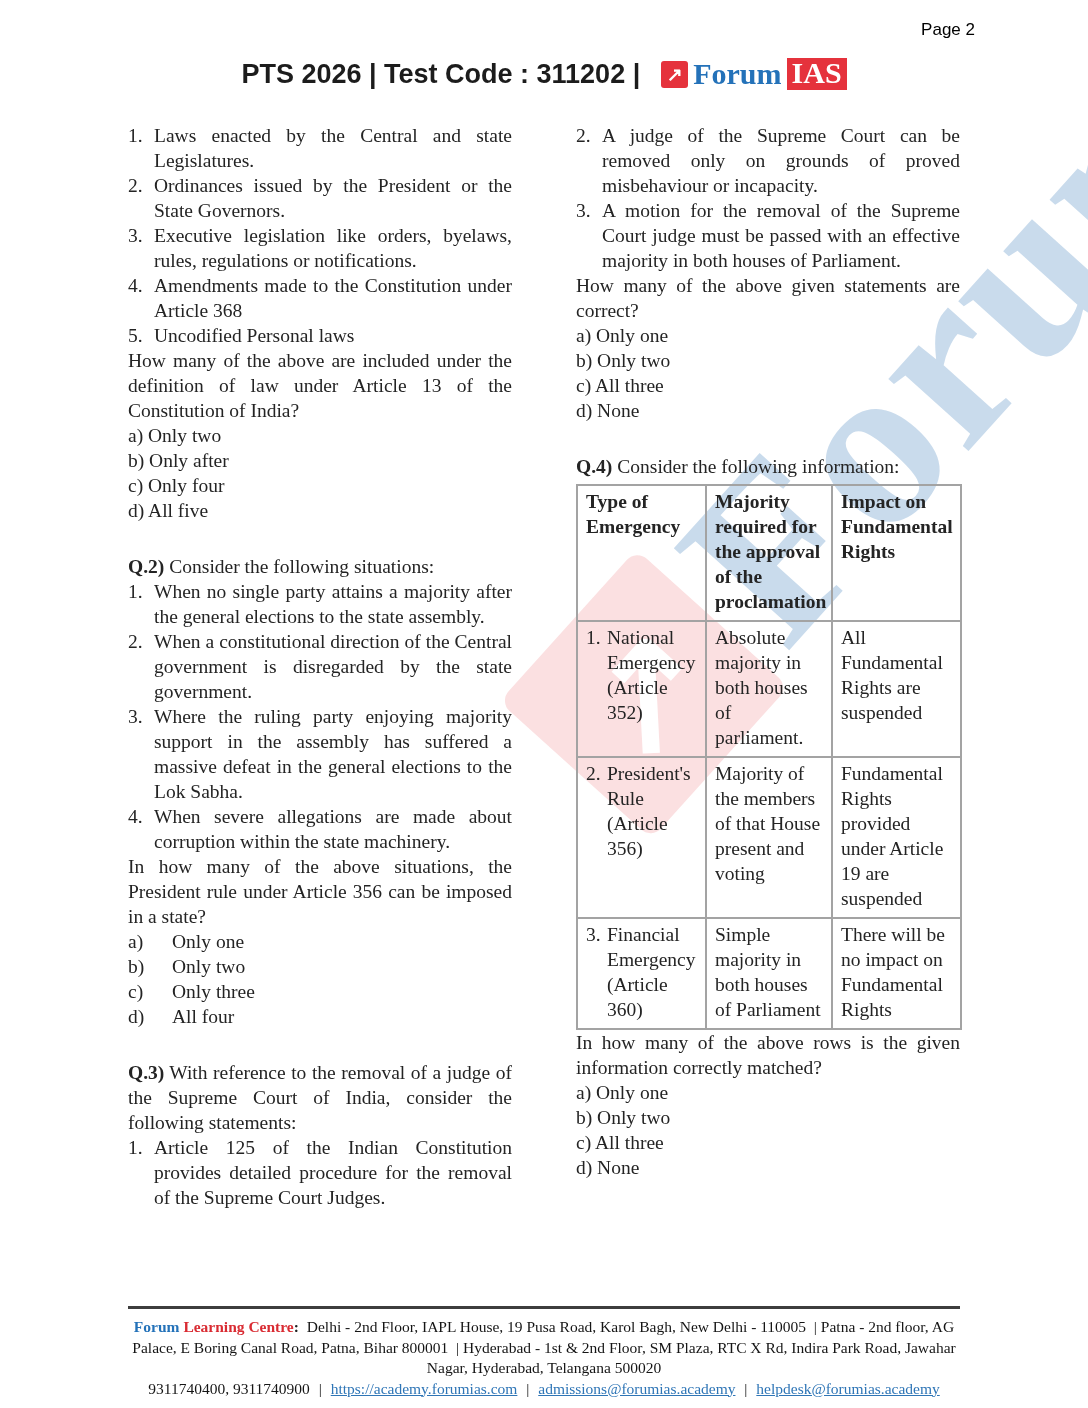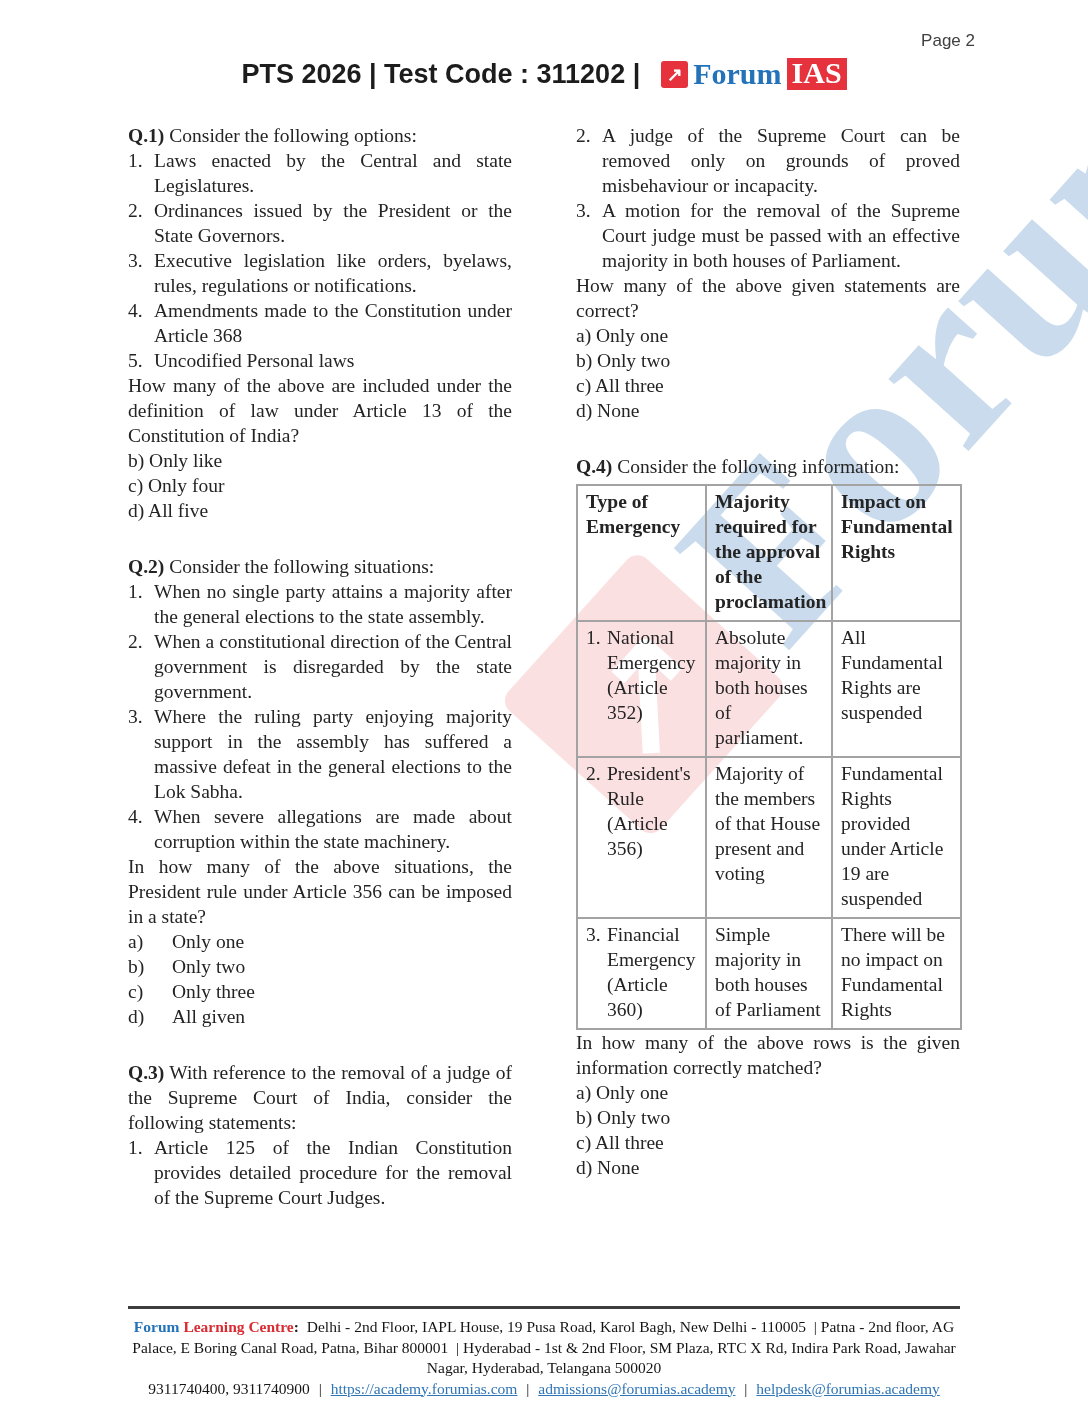--- a/index.html
+++ b/index.html
@@ -4,22 +4,22 @@
 <style>
   html, body { margin:0; padding:0; }
   body {
     width:1088px; height:1408px; position:relative; overflow:hidden;
     background:#ffffff; color:#222222;
     font-family:"Liberation Serif", serif;
   }
 
   
   .page-num {
-    position:absolute; top:31px; right:113px;
-    font-family:"Liberation Sans", sans-serif; font-size:17px; color:#404040;
+    position:absolute; top:20px; right:113px;
+    font-family:"Liberation Sans", sans-serif; font-size:17px; color:#000000;
   }
   .titlebar {
     position:absolute; top:57px; left:0; width:100%;
     display:flex; justify-content:center; align-items:center; gap:21px;
   }
   .title-text {
     font-family:"Liberation Sans", sans-serif; font-weight:bold;
     font-size:27px; color:#1c1c1c;
   }
   .logo { display:flex; align-items:center; gap:5px; }
@@ -124,21 +124,20 @@
     <span class="logo-forum">Forum</span>
     <span class="logo-ias">IAS</span>
   </span>
 </div>
 
 <div class="content">
 
   <div class="col">
 
     <div class="qblock">
-      <p class="qhead"><b class="qlabel">Q.1)</b><span>Consider the following options:</span></p>
       <div class="li">
           <span class="num">1.</span>
           <span class="itx">Laws enacted by the Central and state Legislatures.</span>
         </div>
       <div class="li">
           <span class="num">2.</span>
           <span class="itx">Ordinances issued by the President or the State Governors.</span>
         </div>
       <div class="li">
           <span class="num">3.</span>
@@ -146,21 +145,22 @@
         </div>
       <div class="li">
           <span class="num">4.</span>
           <span class="itx">Amendments made to the Constitution under Article 368</span>
         </div>
       <div class="li">
           <span class="num">5.</span>
           <span class="itx">Uncodified Personal laws</span>
         </div>
       <p class="para">How many of the above are included under the definition of law under Article 13 of the Constitution of India?</p>
-      <div class="opt">b) Only like</div>
+      <div class="opt">a) Only two</div>
+      <div class="opt">b) Only after</div>
       <div class="opt">c) Only four</div>
       <div class="opt">d) All five</div>
     </div>
 
     <div class="qblock">
       <p class="qhead"><b class="qlabel">Q.2)</b><span>Consider the following situations:</span></p>
       <div class="li">
           <span class="num">1.</span>
           <span class="itx">When no single party attains a majority after the general elections to the state assembly.</span>
         </div>
@@ -184,21 +184,21 @@
       <div class="opt-wide">
           <span class="letter">b)</span>
           <span>Only two</span>
         </div>
       <div class="opt-wide">
           <span class="letter">c)</span>
           <span>Only three</span>
         </div>
       <div class="opt-wide">
           <span class="letter">d)</span>
-          <span>All given</span>
+          <span>All four</span>
         </div>
     </div>
 
     <div class="qblock">
       <p class="qhead"><b class="qlabel">Q.3)</b><span>With reference to the removal of a judge of the Supreme Court of India, consider the following statements:</span></p>
       <div class="li">
           <span class="num">1.</span>
           <span class="itx">Article 125 of the Indian Constitution provides detailed procedure for the removal of the Supreme Court Judges.</span>
         </div>
     </div>

